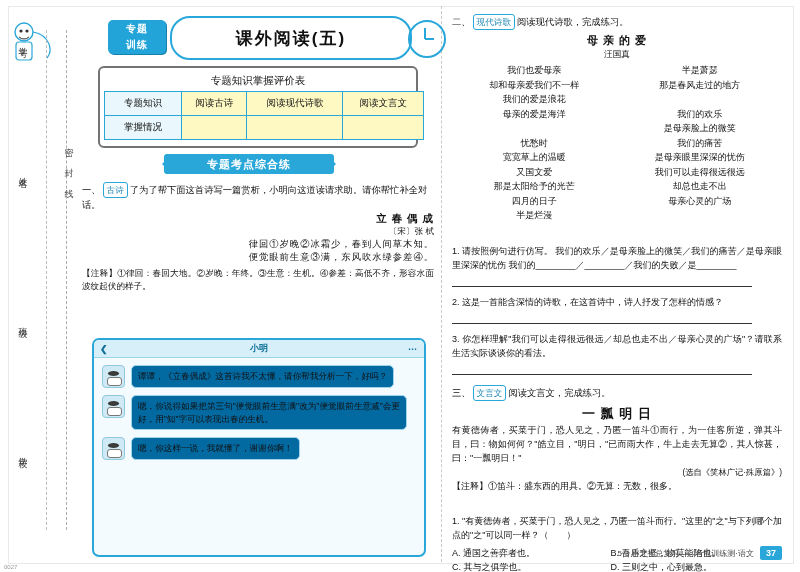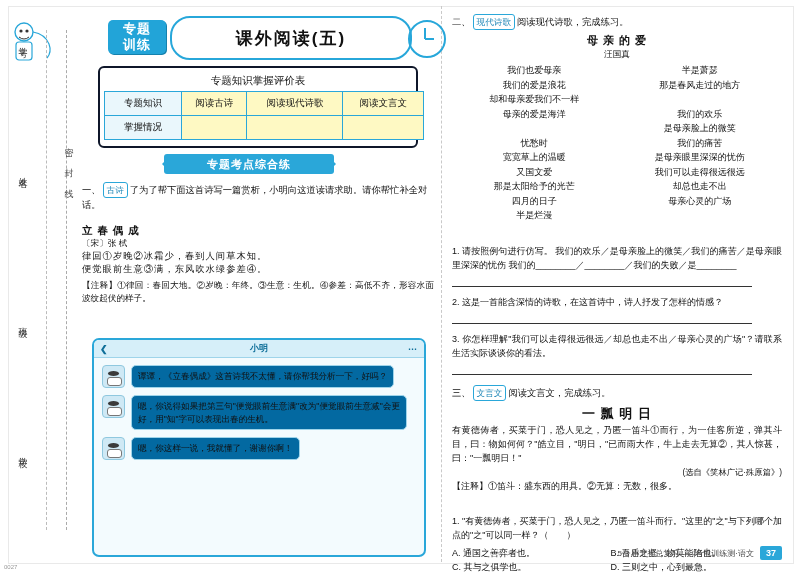--- a/index.html
+++ b/index.html
@@ -25,54 +25,54 @@
   .vline{position:absolute;left:46px;top:30px;height:500px;border-left:1px dashed #bbb;}
   .cutline{position:absolute;left:62px;top:140px;writing-mode:vertical-rl;font-size:9px;color:#444;letter-spacing:6px;}
   .cutdash{position:absolute;left:66px;top:30px;height:500px;border-left:1px dashed #aaa;}
   
   .mascot{position:absolute;left:8px;top:18px;width:52px;height:60px;}
   
   .left{position:absolute;left:78px;top:14px;width:355px;height:540px;}
   .titlebar{position:relative;height:46px;}
   .badge{
     position:absolute;left:30px;top:6px;width:58px;height:34px;border-radius:5px;
-    background:#22a4d8;color:#fff;font-size:13px;font-weight:bold;line-height:16px;
+    background:#22a4d8;color:#fff;font-size:10px;font-weight:bold;line-height:16px;
     display:flex;flex-direction:column;align-items:center;justify-content:center;letter-spacing:1px;
     box-shadow:1px 1px 0 #1481ad;
   }
   .titlebox{
     position:absolute;left:92px;top:2px;width:238px;height:40px;
     border:2px solid #27a7da;border-radius:20px;background:#fff;
     display:flex;align-items:center;justify-content:center;
     font-size:17px;font-weight:bold;color:#111;letter-spacing:2px;
   }
   .clock{position:absolute;left:330px;top:6px;width:34px;height:34px;border:2px solid #27a7da;border-radius:50%;}
   .clock:before{content:"";position:absolute;left:14px;top:6px;width:2px;height:11px;background:#27a7da;}
   .clock:after{content:"";position:absolute;left:15px;top:16px;width:9px;height:2px;background:#27a7da;}
   
   .evalwrap{position:absolute;left:20px;top:52px;width:320px;}
   .evaltitle{
     text-align:center;font-size:10.5px;color:#111;padding:2px 0 3px;
   }
   table.eval{border-collapse:collapse;width:320px;background:#fef9c3;}
   table.eval td{border:1px solid #2aa7d9;height:21px;font-size:9.5px;text-align:center;color:#111;}
   table.eval td.h{width:74px;background:#eaf7fc;}
-  .evalbox{border:2px solid #0f172a;border-radius:6px;padding:4px 4px 6px;background:#fff;}
+  .evalbox{border:2px solid #737373;border-radius:6px;padding:4px 4px 6px;background:#fff;}
   
   .pill{
     position:absolute;left:86px;top:140px;width:170px;height:20px;
     background:#2aa7d9;border-radius:3px;color:#fff;font-size:11px;font-weight:bold;
     display:flex;align-items:center;justify-content:center;letter-spacing:1px;
   }
   .pill:before{content:"";position:absolute;left:-9px;top:3px;border:7px solid transparent;border-right-color:#2aa7d9;}
   .pill:after{content:"";position:absolute;right:-9px;top:3px;border:7px solid transparent;border-left-color:#2aa7d9;}
   
   .q1{position:absolute;left:4px;top:168px;width:352px;font-size:9.3px;line-height:14px;color:#111;}
   .tag{display:inline-block;border:1px solid #2aa7d9;border-radius:3px;padding:0 3px;color:#1a84b5;font-size:8.6px;margin:0 2px;}
-  .poem{text-align:left;margin-top:12px;line-height:13px;font-size:9.3px;}
+  .poem{text-align:right;margin-top:0;line-height:13px;font-size:9.3px;}
   .poem .pt{font-size:10.5px;font-weight:bold;letter-spacing:1px;}
   .poem .au{font-size:8.6px;}
   .poem .ln{letter-spacing:1px;}
   .note{margin-top:4px;font-size:8.6px;line-height:12.5px;text-align:justify;font-family:Liberation Mono, monospace;}
   
   .chat{
     position:absolute;left:14px;top:324px;width:330px;height:215px;
     border:2px solid #2aa7d9;border-radius:7px;background:#f3fbfe;overflow:hidden;
   }
   .chathead{
@@ -219,22 +219,22 @@
 
     <div class="sec">
       <span>二、</span><span class="tag">现代诗歌</span><span>阅读现代诗歌，完成练习。</span>
 
       <div class="poemR">
         <div class="pt">母 亲 的 爱</div>
         <div class="au">汪国真</div>
         <div class="twocol">
           <div class="c">
             <div>我们也爱母亲</div>
+            <div>却和母亲爱我们不一样</div>
             <div>我们的爱是浪花</div>
-            <div>却和母亲爱我们不一样</div>
             <div>母亲的爱是海洋</div>
             <div>&nbsp;</div>
             <div>忧愁时</div>
             <div>宽宽草上的温暖</div>
             <div>又国文爱</div>
             <div>那是太阳给予的光芒</div>
             <div>四月的日子</div>
             <div>半是烂漫</div>
           </div>
           <div class="c">

